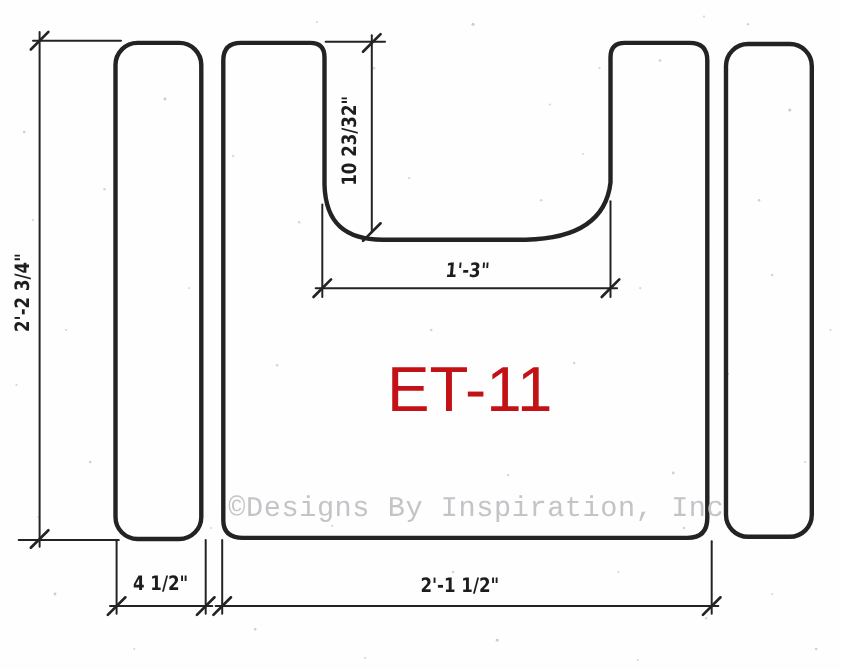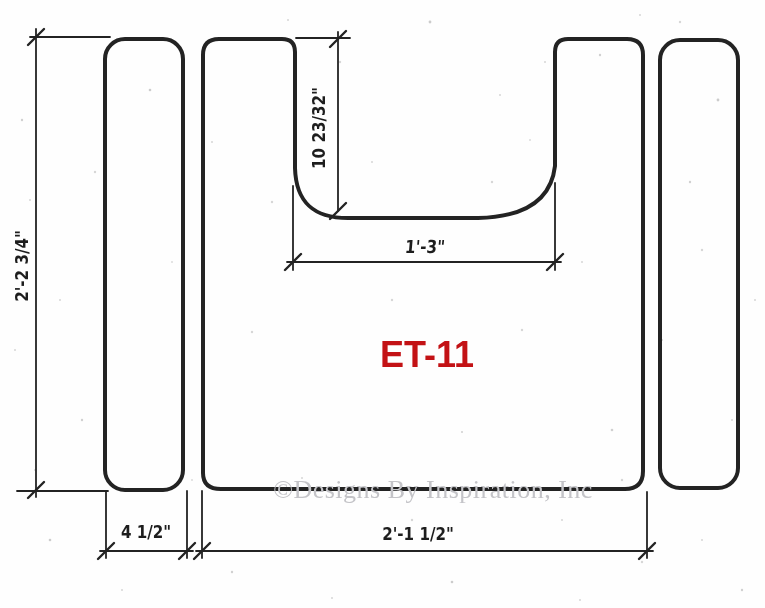--- a/index.html
+++ b/index.html
@@ -36,37 +36,36 @@
     transform: translate(-50%, -50%) scaleX(0.84) skewX(-6deg);
   }
   .title-block {
     position: absolute;
     left: 427px;
     top: 328px;
     transform: translateX(-50%);
     text-align: center;
     color: #c31215;
     font-family: "Liberation Sans", sans-serif;
-    font-size: 36px;
-    font-weight: 700;
+    font-size: 58px;
+    font-weight: 400;
     line-height: 54px;
     white-space: nowrap;
   }
   .watermark {
     position: absolute;
     left: 433px;
     top: 462px;
     transform: translate(-50%, -50%);
     color: #c4c4c8;
-    font-family: Liberation Serif, serif;
+    font-family: Liberation Mono, monospace;
     font-size: 26px;
     font-weight: 400;
     letter-spacing: 0.5px;
     white-space: nowrap;
-    margin-top: 28px;
   }
 </style>
 </head>
 <body>
 
 <div class="canvas">
 
   <svg class="lineart" width="765" height="608" viewBox="0 0 765 608">
 
     <g fill="#9a9a9a">

